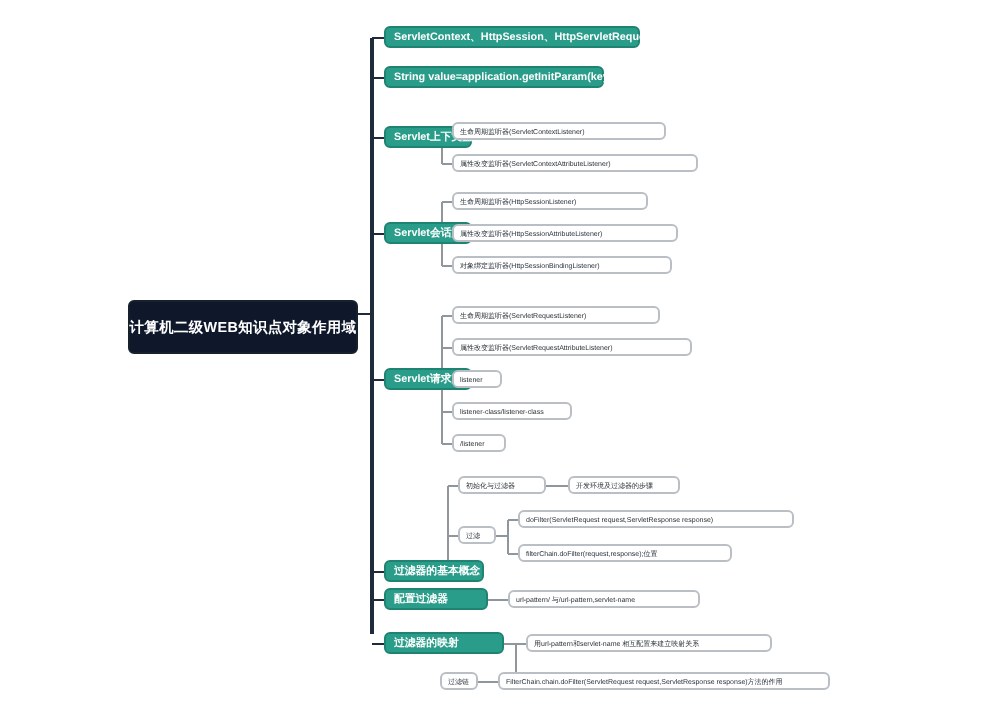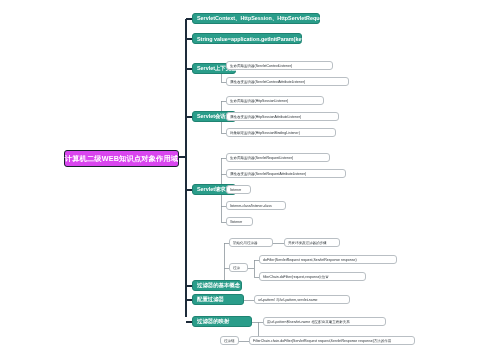--- a/index.html
+++ b/index.html
@@ -13,29 +13,29 @@
   #canvas{position:absolute;left:0;top:0;width:500px;height:360px;}
   .node{
     position:absolute;
     box-sizing:border-box;
     display:flex;
     align-items:center;
     white-space:nowrap;
   }
   
   .root{
-    background:#d946ef;
+    background:#0f172a;
     color:#ffffff;
     border:1px solid #16212c;
     border-radius:3px;
     font-size:7.2px;
     font-weight:bold;
     letter-spacing:0.2px;
     padding:0 4px;
-    height:17px;
+    height:27px;
     justify-content:center;
   }
   
   .branch{
     background:#2a9d8a;
     color:#ffffff;
     border:1px solid #1f8372;
     border-radius:3px;
     font-size:5.4px;
     font-weight:bold;

